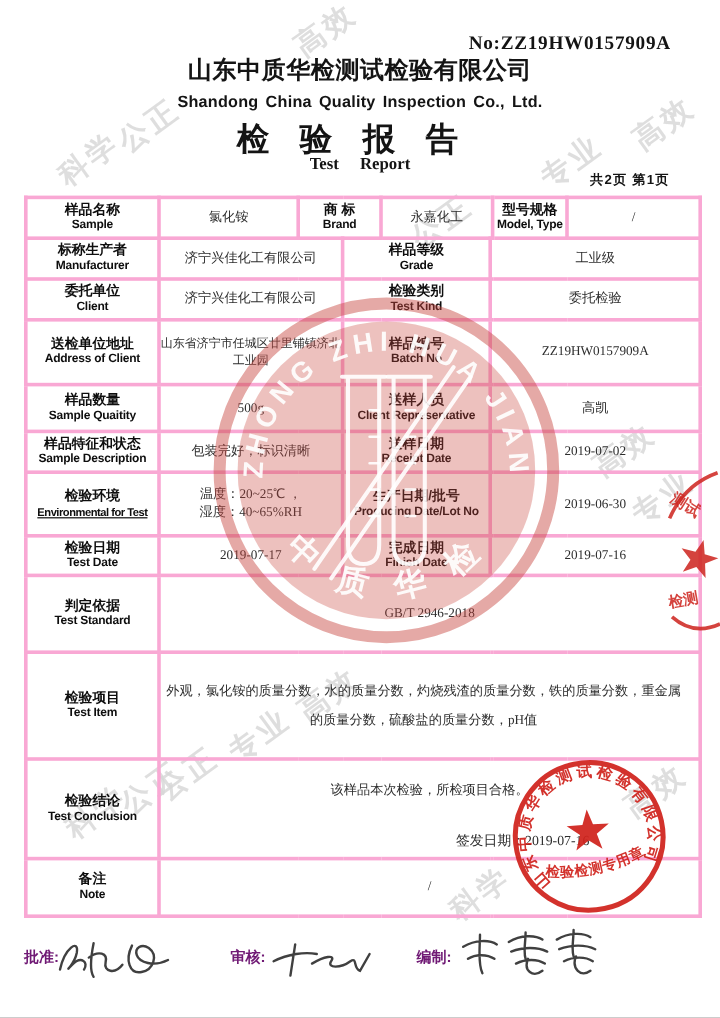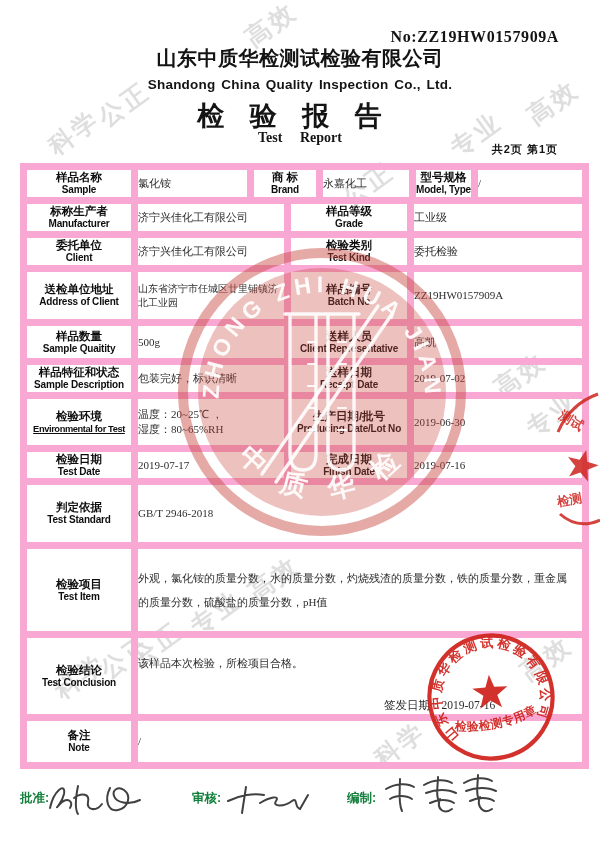--- a/index.html
+++ b/index.html
@@ -37,42 +37,42 @@
     font-weight:bold;font-size:13.5px;letter-spacing:.2px;word-spacing:2px;}
   .title-zh{position:absolute;top:98px;left:-6px;width:100%;text-align:center;z-index:3;
     font-weight:bold;font-size:27px;letter-spacing:9px;}
   .title-en{position:absolute;top:130px;left:0;width:100%;text-align:center;z-index:3;
     font-family:"Liberation Serif",serif;font-weight:bold;font-size:14px;word-spacing:14px;}
   .page-info{position:absolute;top:142px;right:42px;z-index:3;
     font-weight:bold;font-size:11px;letter-spacing:1px;}
   
   table.report{position:absolute;left:20px;top:163px;z-index:2;
     width:562px;border-collapse:collapse;table-layout:fixed;background:transparent;}
-  table.report td{border:7px solid #f9a8d4;padding:0;overflow:hidden;}
+  table.report td{border:3px solid #f9a8d4;padding:0;overflow:hidden;}
   td.lab{text-align:center;vertical-align:middle;}
   .lab .zh{font-weight:bold;font-size:11.5px;color:#0e0e0e;line-height:13px;white-space:nowrap;}
   .lab .en{font-weight:bold;font-size:10px;color:#0e0e0e;line-height:12px;
            letter-spacing:-.2px;white-space:nowrap;}
   .lab .en.sm{font-size:9.3px;letter-spacing:-.4px;text-decoration:underline;}
   td.val{font-family:"Liberation Serif",serif;font-size:11px;color:#2d2d2d;
-         vertical-align:middle;padding:2px 4px 2px 6px;line-height:15px;}
+         vertical-align:middle;padding:2px 4px 2px 6px;line-height:15px;text-align:center;}
   td.val.addr{font-size:10px;line-height:14px;margin-left:28px;}
   td.val.item{line-height:24px;padding-right:10px;}
   td.val.concl{vertical-align:top;padding-top:18px;position:relative;}
   .issue-date{position:absolute;left:246px;top:60px;white-space:nowrap;
     font-family:"Liberation Serif",serif;font-size:11.5px;color:#2d2d2d;}
   
   .stamp-center{position:absolute;left:172px;top:242px;z-index:4;pointer-events:none;}
   .stamp-official{position:absolute;left:424px;top:630px;z-index:5;pointer-events:none;}
   .stamp-edge{position:absolute;left:556px;top:388px;width:44px;height:142px;
     z-index:5;overflow:hidden;pointer-events:none;}
   
   .declaration{position:absolute;left:20px;top:763px;width:572px;z-index:3;
     font-weight:bold;font-size:11px;letter-spacing:.2px;white-space:nowrap;color:#0d0d0d;}
-  .sign-label{position:absolute;z-index:3;font-weight:bold;font-size:12.5px;color:#15803d;}
+  .sign-label{position:absolute;z-index:3;font-weight:bold;font-size:12.5px;color:#701a75;}
   .lab-approve{left:20px;top:790px;}
   .lab-review{left:192px;top:790px;}
   .lab-prepare{left:347px;top:790px;}
   .sig{position:absolute;z-index:3;}
   .sig1{left:44px;top:778px;}
   .sig2{left:220px;top:781px;}
   .sig3{left:380px;top:773px;}
 </style>
 </head>
 <body>
@@ -193,21 +193,21 @@
       </td>
       <td class="val" colspan="3">2019-07-02</td>
     </tr>
     <tr style="height:53px">
       <td class="lab">
         <div class="zh">检验环境</div>
         <div class="en sm">Environmental for Test</div>
       </td>
       <td class="val" colspan="2">
         <div>温度：20~25℃ ，</div>
-        <div>湿度：80~65%RH</div>
+        <div>湿度：40~65%RH</div>
       </td>
       <td class="lab" colspan="2">
         <div class="zh">生产日期/批号</div>
         <div class="en">Producing Date/Lot No</div>
       </td>
       <td class="val" colspan="3">2019-06-30</td>
     </tr>
     <tr style="height:33px">
       <td class="lab">
         <div class="zh">检验日期</div>

